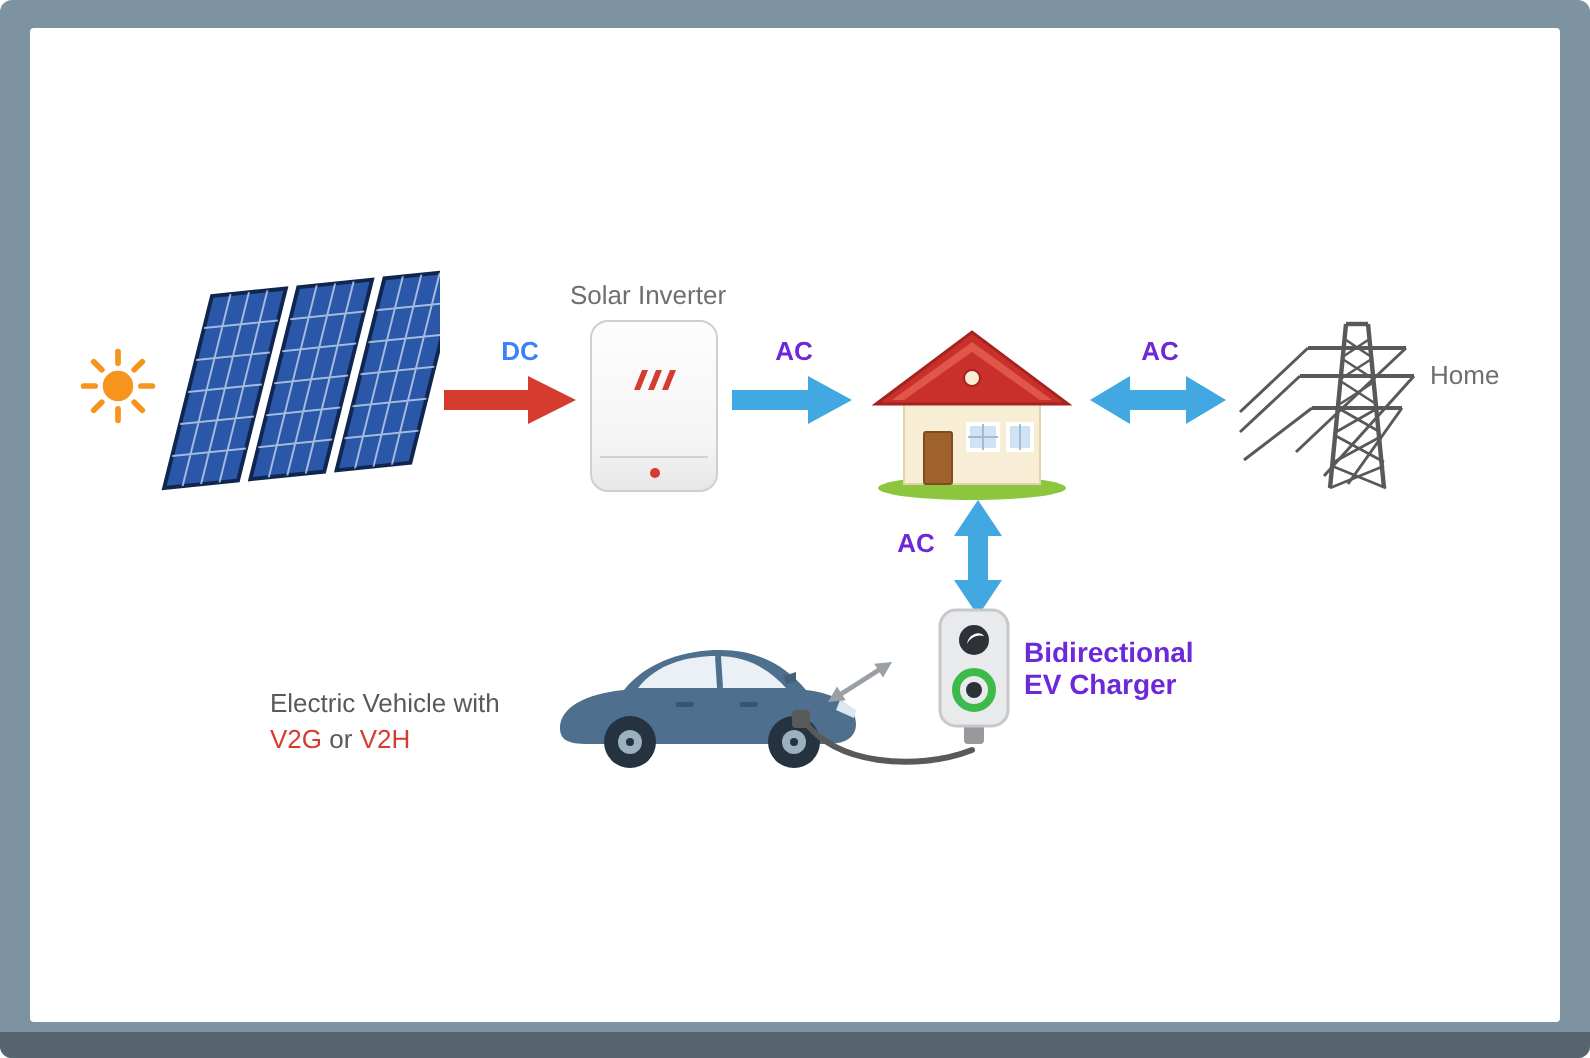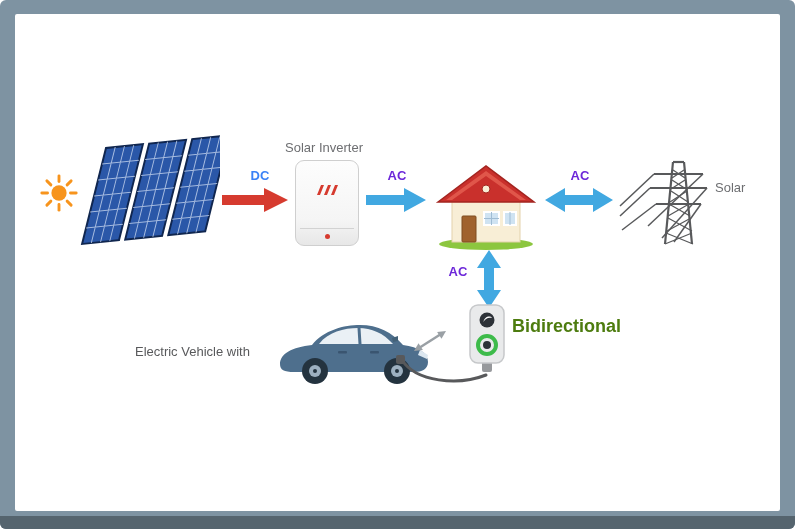--- a/index.html
+++ b/index.html
@@ -4,21 +4,21 @@
 <style>
   html,body{margin:0;padding:0;background:#ffffff}
   .frame{position:relative;width:795px;height:529px;background:#7e93a2;border-radius:6px;overflow:hidden;font-family:"Liberation Sans",sans-serif}
   .frame::after{content:"";position:absolute;left:0;right:0;bottom:0;height:13px;background:#55646e}
   .canvas{position:absolute;left:15px;top:14px;width:765px;height:497px;background:#ffffff;border-radius:2px;z-index:1}
   .abs{position:absolute}
   .lbl{font-size:13px;color:#6d6e71;white-space:nowrap}
   .flow{font-size:13px;font-weight:bold;text-align:center;white-space:nowrap}
   .flow.dc{color:#3b82f6}
   .flow.ac{color:#6d28d9}
-  .charger-lbl{font-size:18px;font-weight:bold;color:#4d7c0f;line-height:16px;white-space:nowrap}
+  .charger-lbl{font-size:14px;font-weight:bold;color:#6d28d9;line-height:16px;white-space:nowrap}
   .ev-lbl{font-size:13px;color:#58595b;text-align:left;white-space:nowrap}
   .ev-lbl .red{color:#d63b2f}
   .inverter{background:linear-gradient(#fdfdfd 0%,#f5f5f5 70%,#e7e7e7 100%);border:1px solid #cfcfcf;border-radius:9px;box-sizing:border-box}
   .inverter .seam{position:absolute;left:6%;right:6%;bottom:16px;height:1px;background:#d2d2d2}
   .inverter .dot{position:absolute;left:50%;bottom:6px;width:5px;height:5px;margin-left:-2px;border-radius:50%;background:#d63b2f}
 </style>
 </head>
 <body>
 
 <div class="frame">
@@ -100,37 +100,38 @@
         <g stroke-width="1.5">
           <line x1="36" y1="18" x2="2" y2="50"></line>
           <line x1="32" y1="32" x2="2" y2="60"></line>
           <line x1="38" y1="48" x2="4" y2="74"></line>
           <line x1="85" y1="18" x2="30" y2="70"></line>
           <line x1="89" y1="32" x2="44" y2="82"></line>
           <line x1="83" y1="48" x2="56" y2="86"></line>
         </g>
       </g>
     </svg>
-    <div class="abs lbl" style="left:700px;top:166px;width:50px;text-align:left">Solar</div>
+    <div class="abs lbl" style="left:700px;top:166px;width:50px;text-align:left">Home</div>
 
     <div class="abs flow ac" style="left:428px;top:250px;width:30px">AC</div>
     <svg class="abs" style="left:461px;top:236px;width:26px;height:58px" viewBox="0 0 26 58">
       <polygon points="13,0 25,18 18,18 18,40 25,40 13,58 1,40 8,40 8,18 1,18" fill="#41a8e1"></polygon>
     </svg>
 
     <svg class="abs" style="left:450px;top:289px;width:44px;height:76px" viewBox="0 0 44 76">
       <rect x="17" y="58" width="10" height="11" rx="2" fill="#97999c"></rect>
       <rect x="5" y="2" width="34" height="58" rx="8" fill="#e9eaeb" stroke="#c6c8ca" stroke-width="1.5"></rect>
       <circle cx="22" cy="17" r="7.5" fill="#2d3238"></circle>
       <path d="M18.5,19 C19,14 25,12 27,15 C23,14 20,16 18.5,19 Z" fill="#ffffff"></path>
       <circle cx="22" cy="42" r="9" fill="none" stroke-width="4" stroke="#3dbb4a"></circle>
       <circle cx="22" cy="42" r="4" fill="#2d3238"></circle>
     </svg>
     <div class="abs charger-lbl" style="left:497px;top:304px;width:130px">
       <div>Bidirectional</div>
+      <div>EV Charger</div>
     </div>
 
     <svg class="abs" style="left:257px;top:286px;width:162px;height:98px" viewBox="0 0 162 98">
       <path d="M8,64 C8,54 20,47 40,45 C52,30 72,25 88,25 C106,25 120,32 131,45 C147,47 156,53 156,62 C156,69 150,72 142,72 L22,72 C12,72 8,70 8,64 Z" fill="#4e6f8d"></path>
       <path d="M47,44 C56,32 72,28 86,28 C100,28 111,33 121,44 Z" fill="#eaf0f5"></path>
       <path d="M87,28 L88,44" stroke="#4e6f8d" stroke-width="3" fill="none"></path>
       <polygon points="120,38 126,36 126,41 121,42" fill="#436178"></polygon>
       <rect x="66" y="51" width="9" height="2.5" rx="1" fill="#3a5570"></rect>
       <rect x="98" y="51" width="9" height="2.5" rx="1" fill="#3a5570"></rect>
       <polygon points="148,50 156,55 155,59 146,55" fill="#dce7f0"></polygon>
@@ -147,15 +148,20 @@
       <rect x="0" y="17" width="9" height="9" rx="2" fill="#58595b"></rect>
     </svg>
 
     <svg class="abs" style="left:395px;top:312px;width:40px;height:30px" viewBox="0 0 40 30">
       <line x1="9" y1="22" x2="31" y2="8" stroke="#9aa0a5" stroke-width="2.5"></line>
       <polygon points="36,5 31.5,12.7 27.1,5.9" fill="#9aa0a5"></polygon>
       <polygon points="4,25 12.9,24.1 8.5,17.3" fill="#9aa0a5"></polygon>
     </svg>
 
     <div class="abs ev-lbl" style="left:120px;top:330px;width:150px">Electric Vehicle with</div>
+    <div class="abs ev-lbl" style="left:120px;top:348px;width:150px">
+      <span class="red">V2G</span>
+      <span>or</span>
+      <span class="red">V2H</span>
+    </div>
 
   </div>
 </div>
 
 </body></html>

